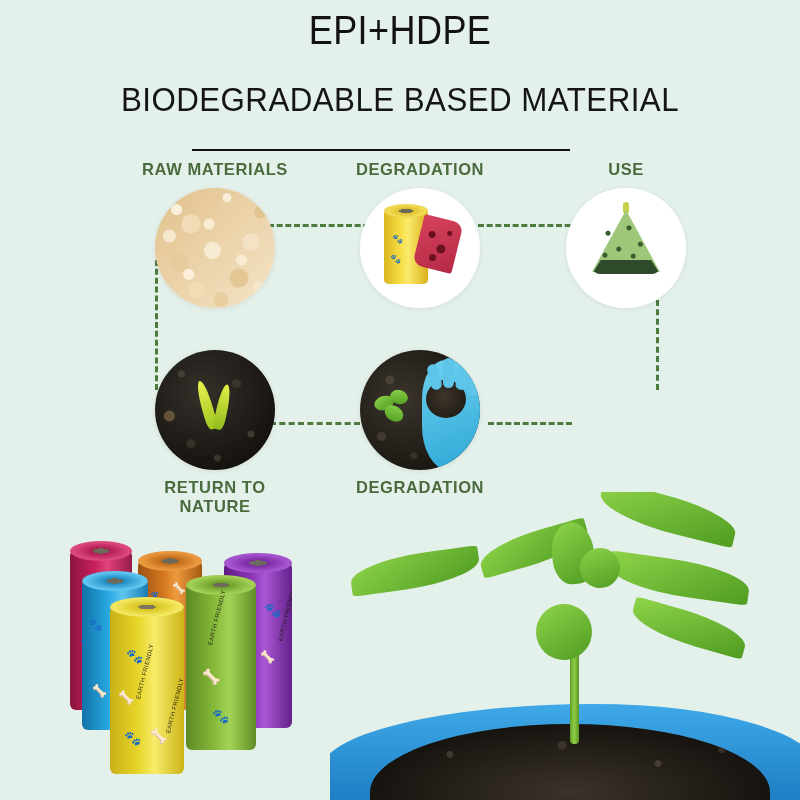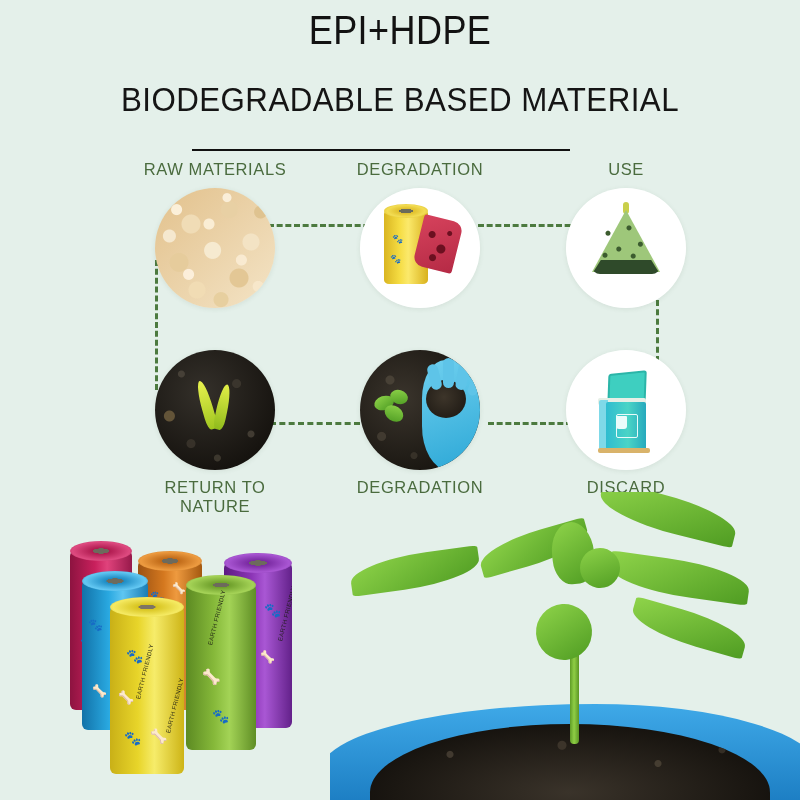--- a/index.html
+++ b/index.html
@@ -22,21 +22,21 @@
     position:absolute;left:0;right:0;top:80px;text-align:center;
     font-size:34px;letter-spacing:.5px;color:#151515;font-weight:400;
     transform:scaleX(.92);
   }
   .divider{
     position:absolute;left:192px;top:149px;width:378px;height:2px;
     background:#111;
   }
 
   
-  #flow{position:absolute;left:0;top:160px;width:720px;height:340px;}
+  #flow{position:absolute;left:0;top:160px;width:720px;height:340px;font-weight:bold;}
 
   .node{position:absolute;}
   .node .cap{
     position:absolute;left:50%;transform:translateX(-50%);
     white-space:pre;text-align:center;
     color:#4a6b3e;font-size:16.5px;letter-spacing:.6px;line-height:19px;
   }
   .node .circ{
     position:absolute;width:120px;height:120px;border-radius:50%;
     overflow:hidden;left:0;top:0;
@@ -313,33 +313,20 @@
           <div class="palmsoil"></div>
           <div class="fing" style="right:40px;top:14px;width:11px;height:26px;transform:rotate(-14deg);"></div>
           <div class="fing" style="right:26px;top:8px;width:11px;height:30px;"></div>
           <div class="fing" style="right:12px;top:12px;width:11px;height:28px;transform:rotate(10deg);"></div>
           <div class="fing" style="right:0px;top:22px;width:10px;height:24px;transform:rotate(20deg);"></div>
         </div>
       </div>
       <div class="cap" style="top:128px;">DEGRADATION</div>
     </div>
 
-    <div class="node" style="left:566px;top:190px;width:120px;height:150px;">
-      <div class="circ" style="top:0;">
-        <div class="disc">
-          <div class="lid"></div>
-          <div class="strip"></div>
-          <div class="leftpanel"></div>
-          <div class="body"></div>
-          <div class="canicon"></div>
-          <div class="base"></div>
-        </div>
-      </div>
-      <div class="cap" style="top:128px;">DISCARD</div>
-    </div>
   </div>
 
   <div id="rolls">
 
     <div class="roll" style="left:28px;top:22px;width:62px;height:160px;
                 background:linear-gradient(90deg,#8d1340,#c8205c 40%,#e0437c 60%,#97194a);z-index:1;">
       <div class="top" style="background:radial-gradient(ellipse at 50% 50%,#6d6a5c 0 18%,#b01b50 19%,#de4a80 65%,#90113f 100%);"></div>
       <div class="deco">
         <div class="paw" style="left:10px;top:86px;font-size:13px;">🐾</div>
         <div class="brand" style="left:46px;top:104px;">EARTH FRIENDLY</div>

